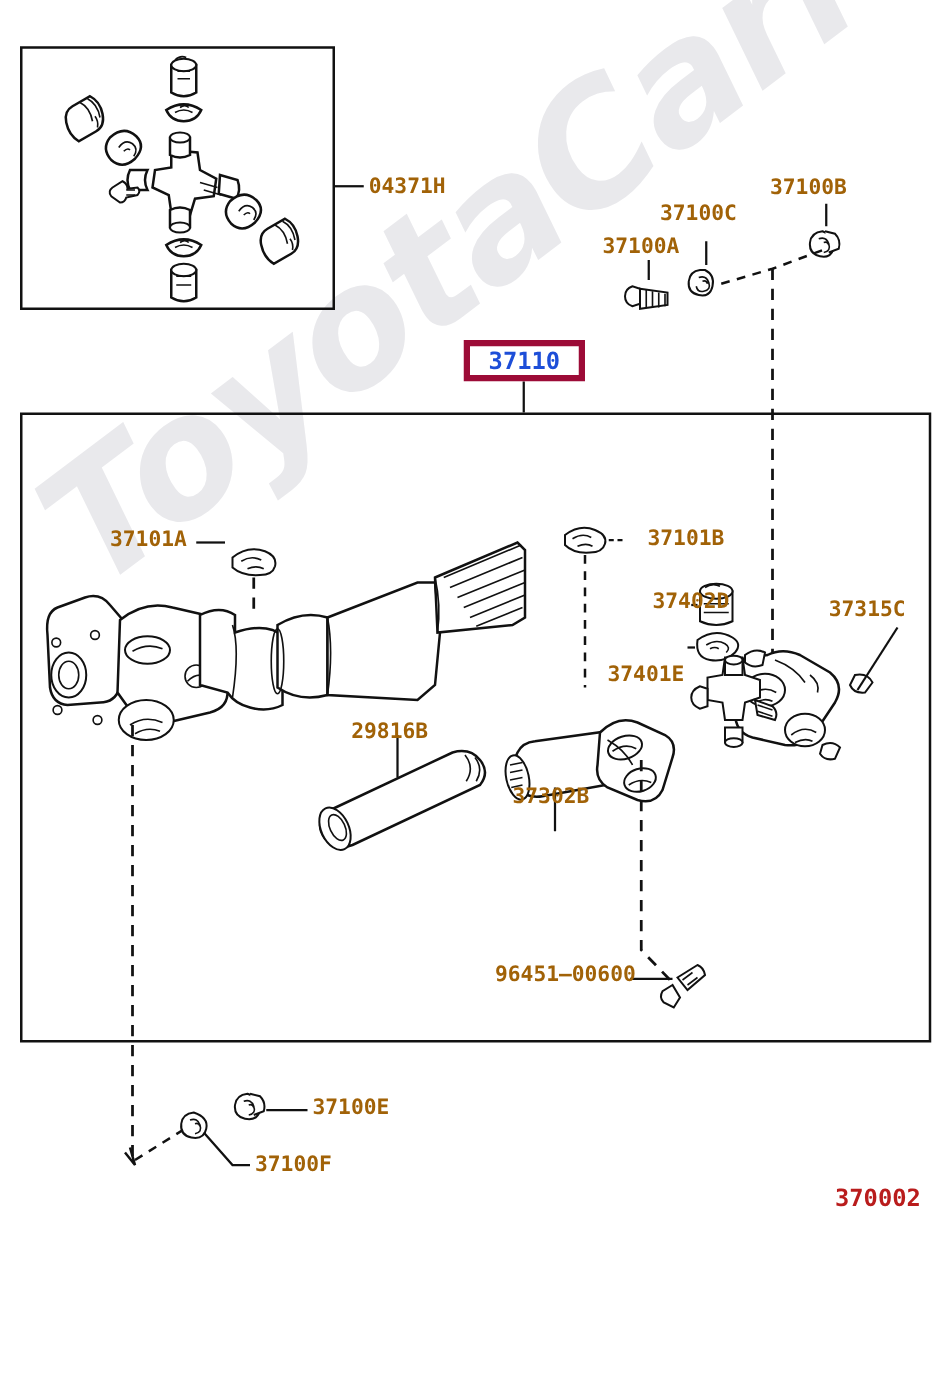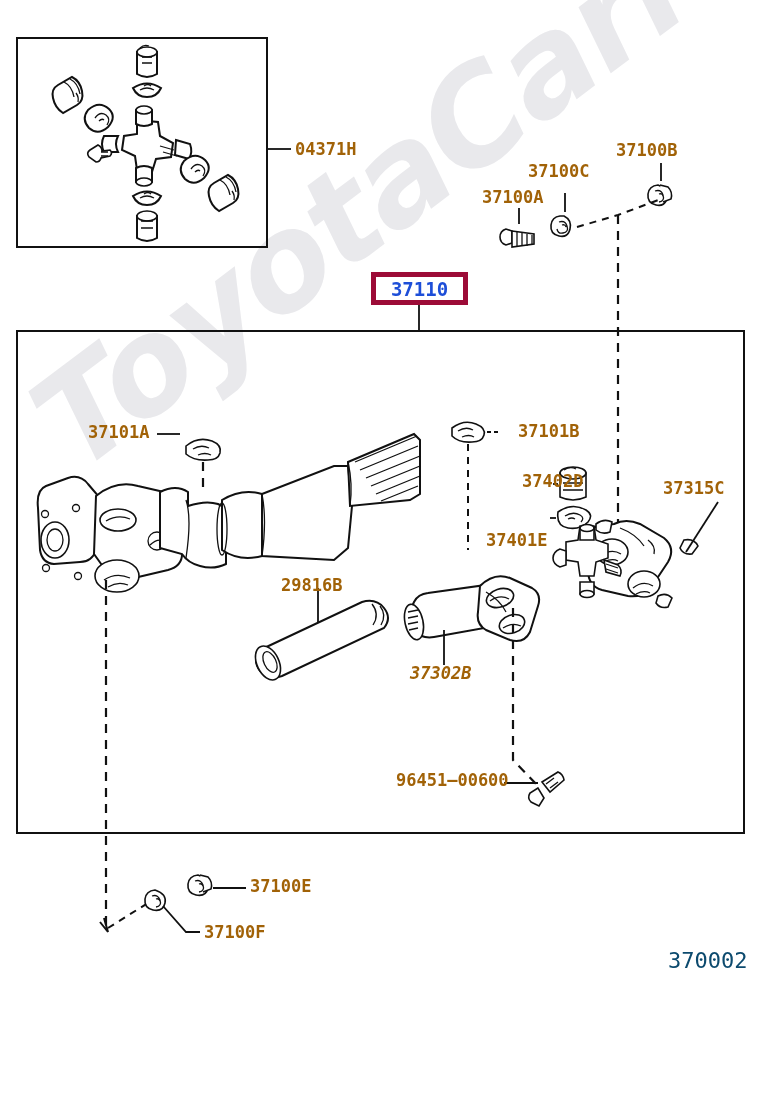--- a/index.html
+++ b/index.html
@@ -67,23 +67,23 @@
     position:absolute;
     border:2.5px solid #111;
     box-sizing:border-box;
     background:transparent;
     z-index:4;
   }
 
   .dwgno{
     position:absolute;
     font-family:"DejaVu Sans Mono", monospace;
-    font-size:22px;
-    font-weight:400;
-    color:#0c4a6e;
+    font-size:19px;
+    font-weight:700;
+    color:#b91c1c;
     z-index:6;
   }
 </style>
 </head>
 <body>
 
 <div id="page">
 
   <div class="watermark">ToyotaCarMine.ru</div>
 
@@ -337,21 +337,21 @@
   <div class="lbl" style="left:482px;top:189px;">37100A</div>
   <div class="lbl" style="left:528px;top:163px;text-align:center;">37100C</div>
   <div class="lbl" style="left:616px;top:142px;">37100B</div>
 
   <div class="lbl" style="left:88px;top:424px;text-align:right;">37101A</div>
   <div class="lbl" style="left:502px;top:423px;margin-left:16px;">37101B</div>
   <div class="lbl" style="left:486px;top:473px;margin-left:36px;">37402D</div>
   <div class="lbl" style="left:486px;top:508px;margin-top:24px;">37401E</div>
   <div class="lbl" style="left:663px;top:480px;text-align:right;">37315C</div>
   <div class="lbl" style="left:281px;top:577px;">29816B</div>
-  <div class="lbl" style="left:410px;top:665px;font-style:italic;">37302B</div>
+  <div class="lbl" style="left:410px;top:629px;">37302B</div>
   <div class="lbl" style="left:396px;top:772px;">96451‒00600</div>
 
   <div class="lbl" style="left:250px;top:878px;">37100E</div>
   <div class="lbl" style="left:204px;top:924px;">37100F</div>
 
   <div class="dwgno" style="left:668px;top:948px;">370002</div>
 
 </div>
 
 </body></html>

